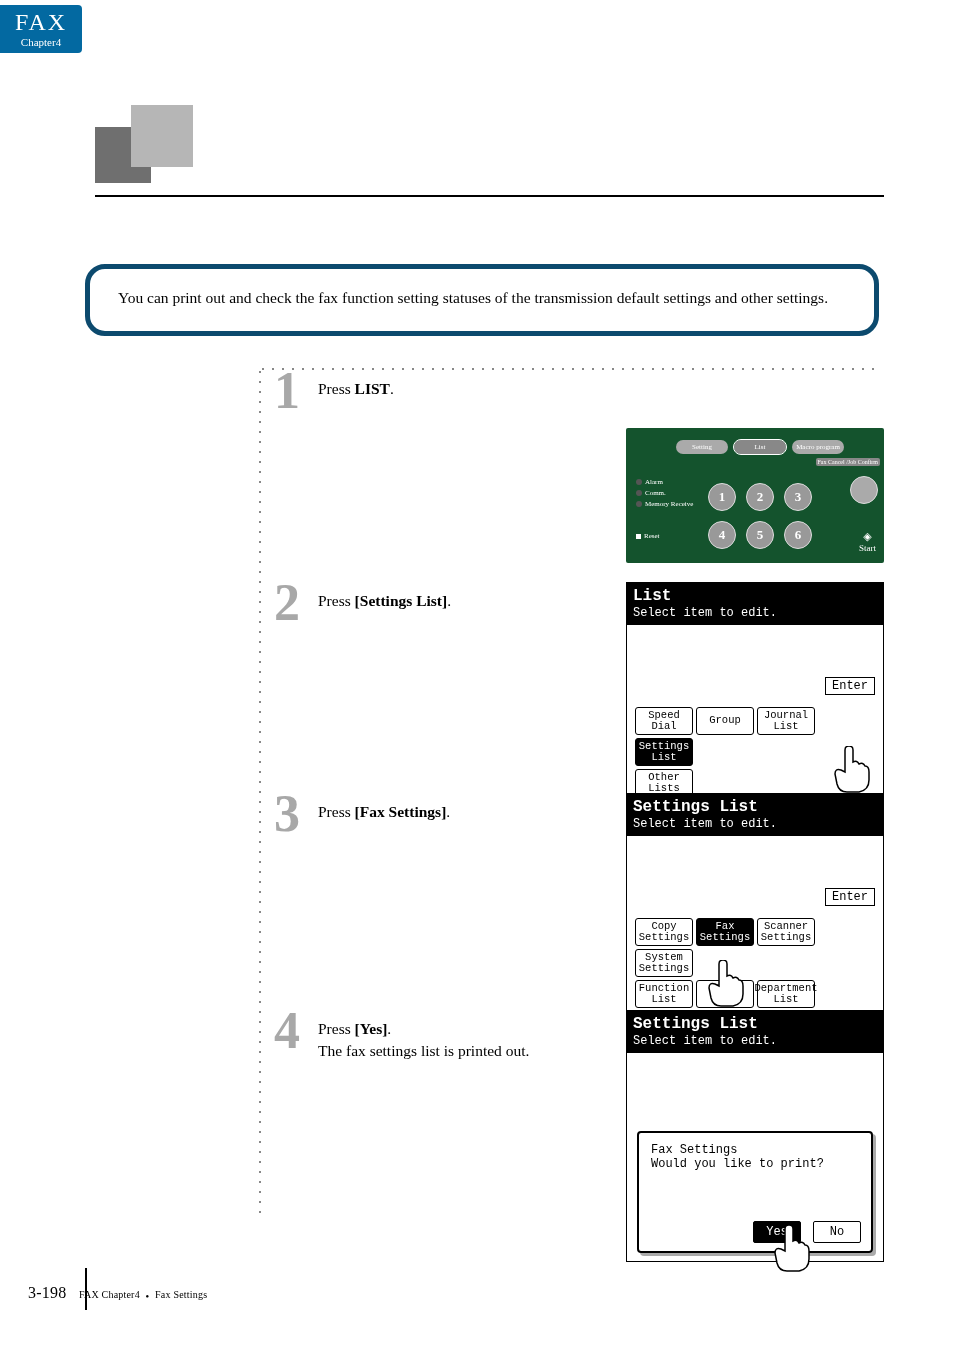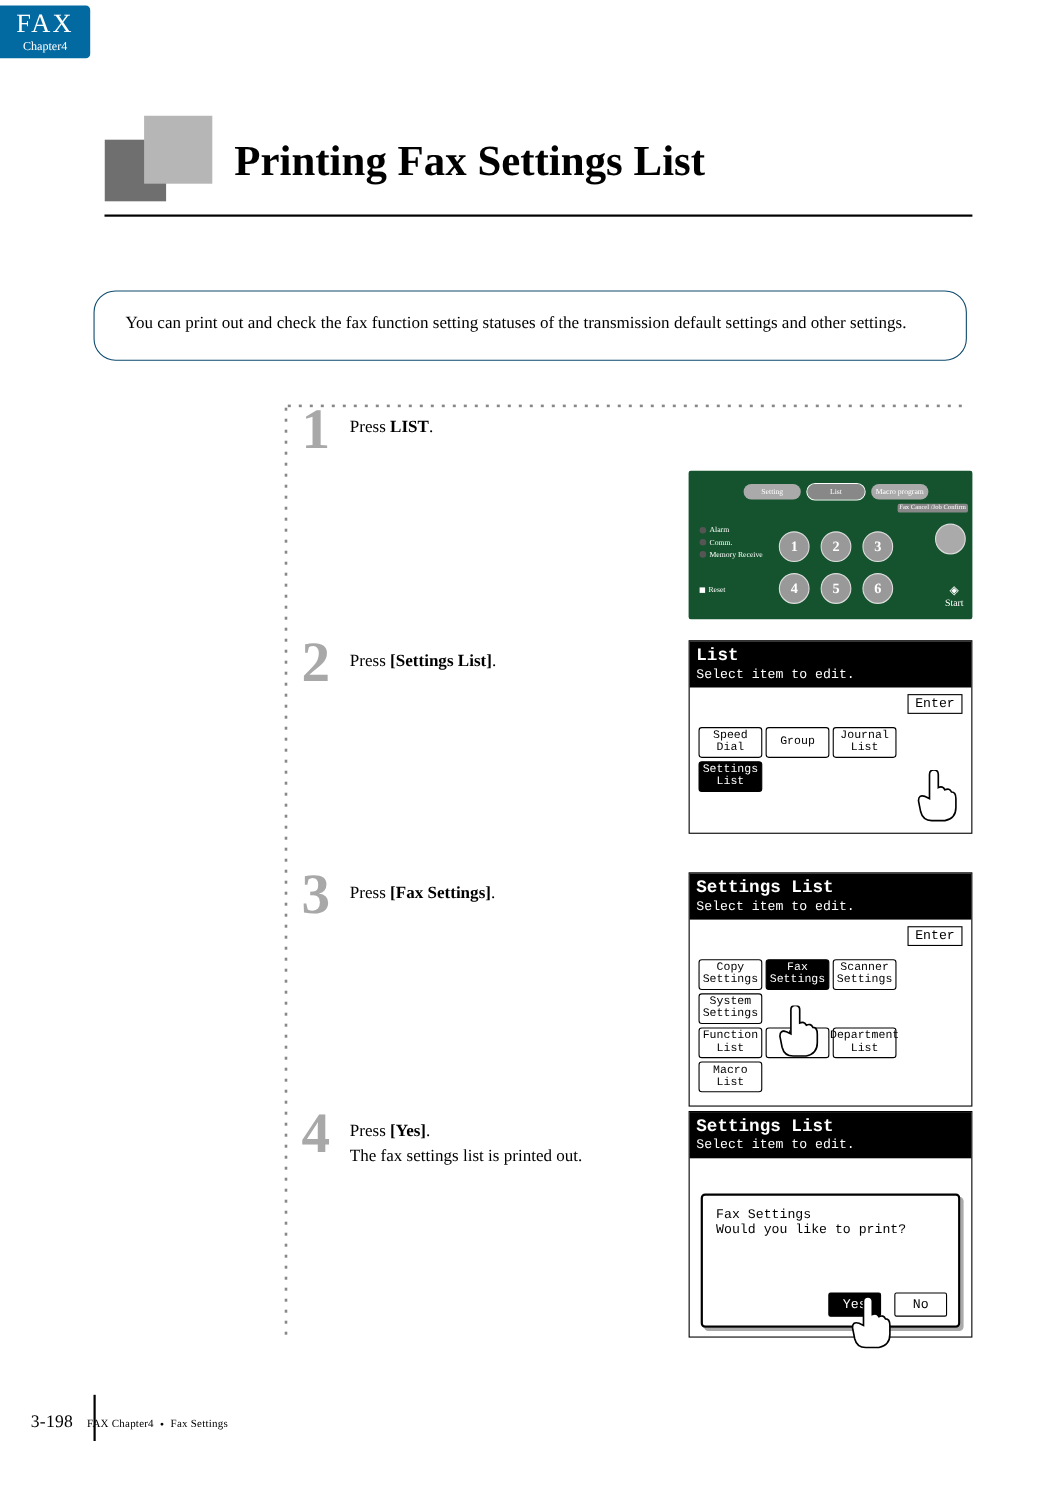--- a/index.html
+++ b/index.html
@@ -51,21 +51,21 @@
     font-family: 'Times New Roman', serif;
     margin-left: 14px;
   }
 
   
   .intro-box {
     position: absolute;
     top: 264px;
     left: 85px;
     right: 75px;
-    border: 1px solid #0c4a6e;
+    border: 5px solid #0c4a6e;
     border-radius: 20px;
     padding: 18px 28px 22px 28px;
     font-size: 15.5px;
     line-height: 1.4;
     text-align: justify;
   }
 
   
   .dots-h {
     position: absolute;
@@ -188,20 +188,21 @@
     padding: 3px 6px 4px 6px;
     line-height: 1.25;
   }
   .lcd-hdr .t { font-weight: bold; font-size: 16px; }
   .lcd-hdr .s { font-size: 12px; }
   .lcd-body {
     padding: 8px 8px 12px 8px;
     font-family: 'Courier New', monospace;
     min-height: 132px;
     position: relative;
+    margin-top: 46px;
   }
   .lcd-enter {
     position: absolute; top: 6px; right: 8px;
     border: 1.5px solid #000; font-size: 12px; padding: 1px 6px;
     font-family: 'Courier New', monospace;
   }
   .lcd-btn-row {
     margin-top: 28px;
     display: flex; flex-wrap: wrap; gap: 3px;
   }
@@ -269,21 +270,20 @@
   <div class="chapter">Chapter4</div>
 </div>
 
 <div class="title-area">
   <span class="title-icon">
     <svg width="100" height="82" viewBox="0 0 100 82">
       <rect x="0" y="22" width="56" height="56" fill="#6f6f6f"></rect>
       <rect x="36" y="0" width="62" height="62" fill="#b6b6b6"></rect>
     </svg>
   </span>
-  <span class="page-title">Printing Fax Settings List</span>
 </div>
 
 <div class="intro-box">You can print out and check the fax function setting statuses of the transmission default settings and other settings.</div>
 
 <div class="dots-h"></div>
 <div class="dots-v"></div>
 
 <div class="step step1">
   <span class="step-num">1</span>
   <span class="step-text">
@@ -339,20 +339,23 @@
       <div class="s">Select item to edit.</div>
     </div>
     <div class="lcd-body">
       <div class="lcd-enter">Enter</div>
       <div class="lcd-btn-row">
         <div class="lcd-btn">Speed Dial</div>
         <div class="lcd-btn">Group</div>
         <div class="lcd-btn">Journal List</div>
         <div class="lcd-btn sel">Settings List</div>
       </div>
+      <div class="lcd-btn-row second">
+        <div class="lcd-btn">Other Lists</div>
+      </div>
       <div class="hand" style="right:12px; top:75px;">
         <svg width="40" height="48" viewBox="0 0 40 48">
             <path d="M14 4 Q14 0 18 0 Q22 0 22 4 L22 16 Q26 14 28 18 Q32 16 34 20 Q38 20 38 26 L38 34 Q38 44 28 46 L16 46 Q8 46 6 38 L4 28 Q4 22 10 24 L14 26 Z" fill="#fff" stroke="#000" stroke-width="1.5"></path>
           </svg>
       </div>
     </div>
   </div>
 </div>
 
 <div class="step step3">

